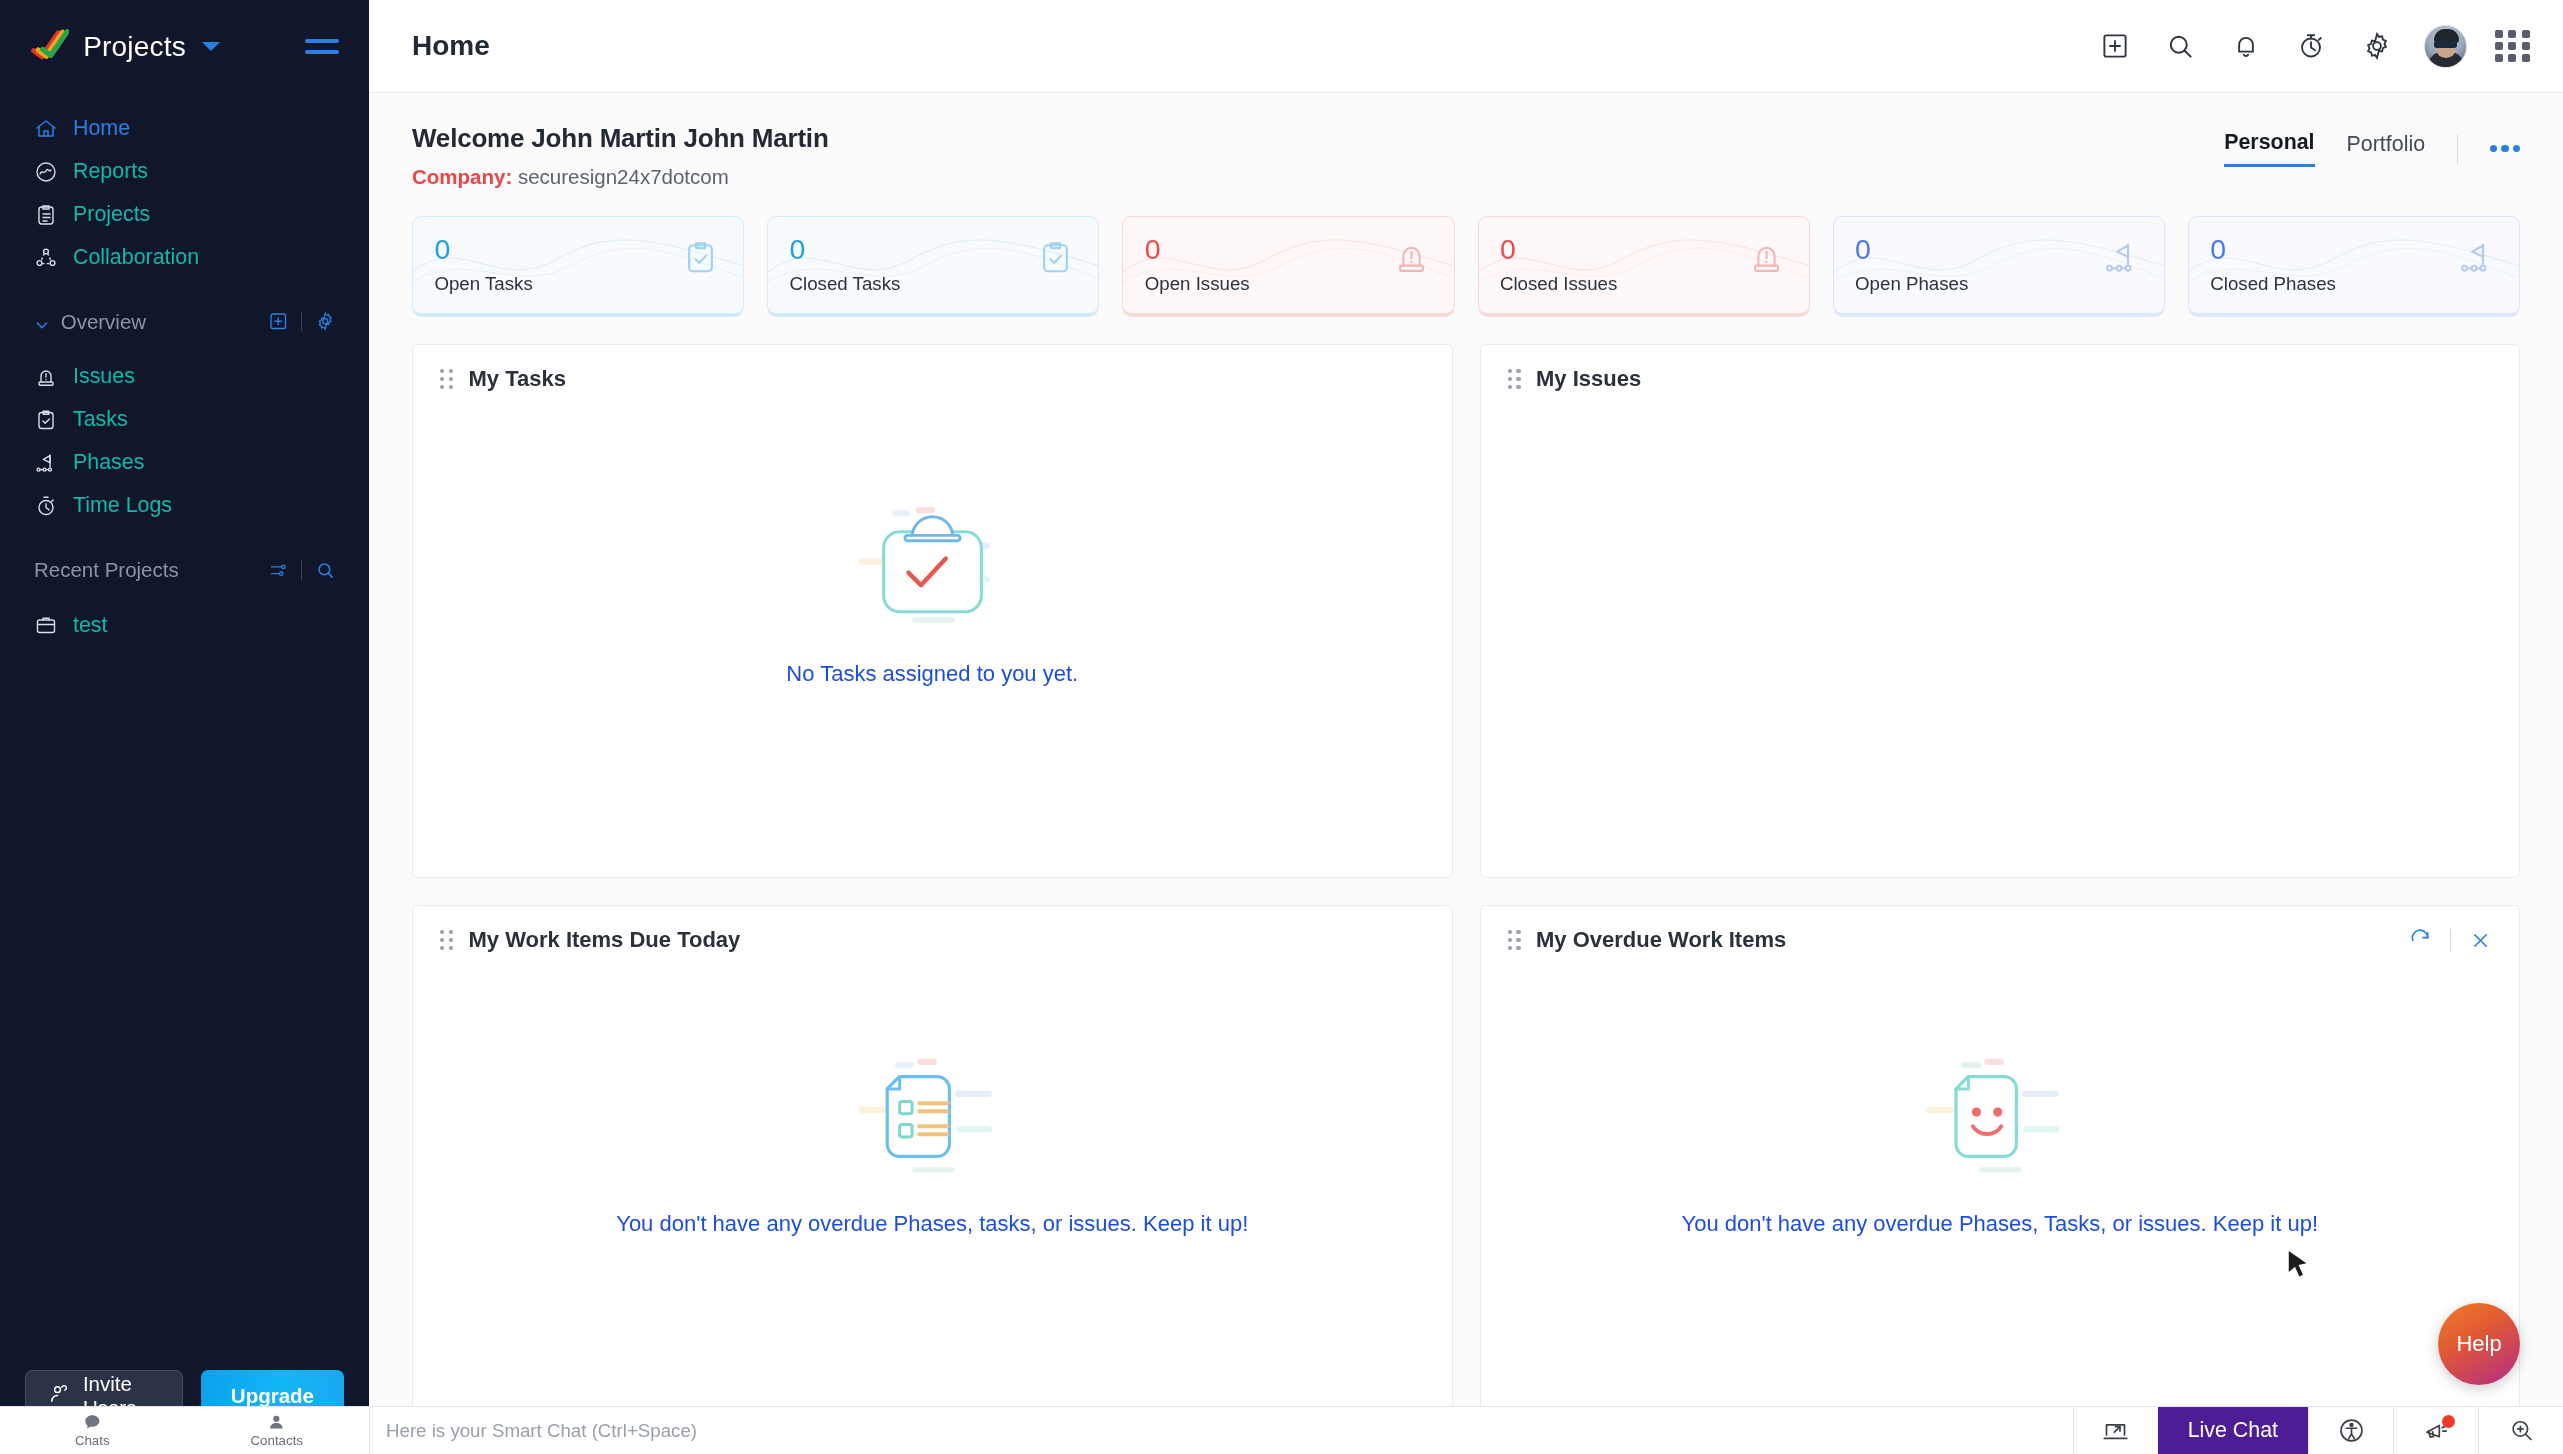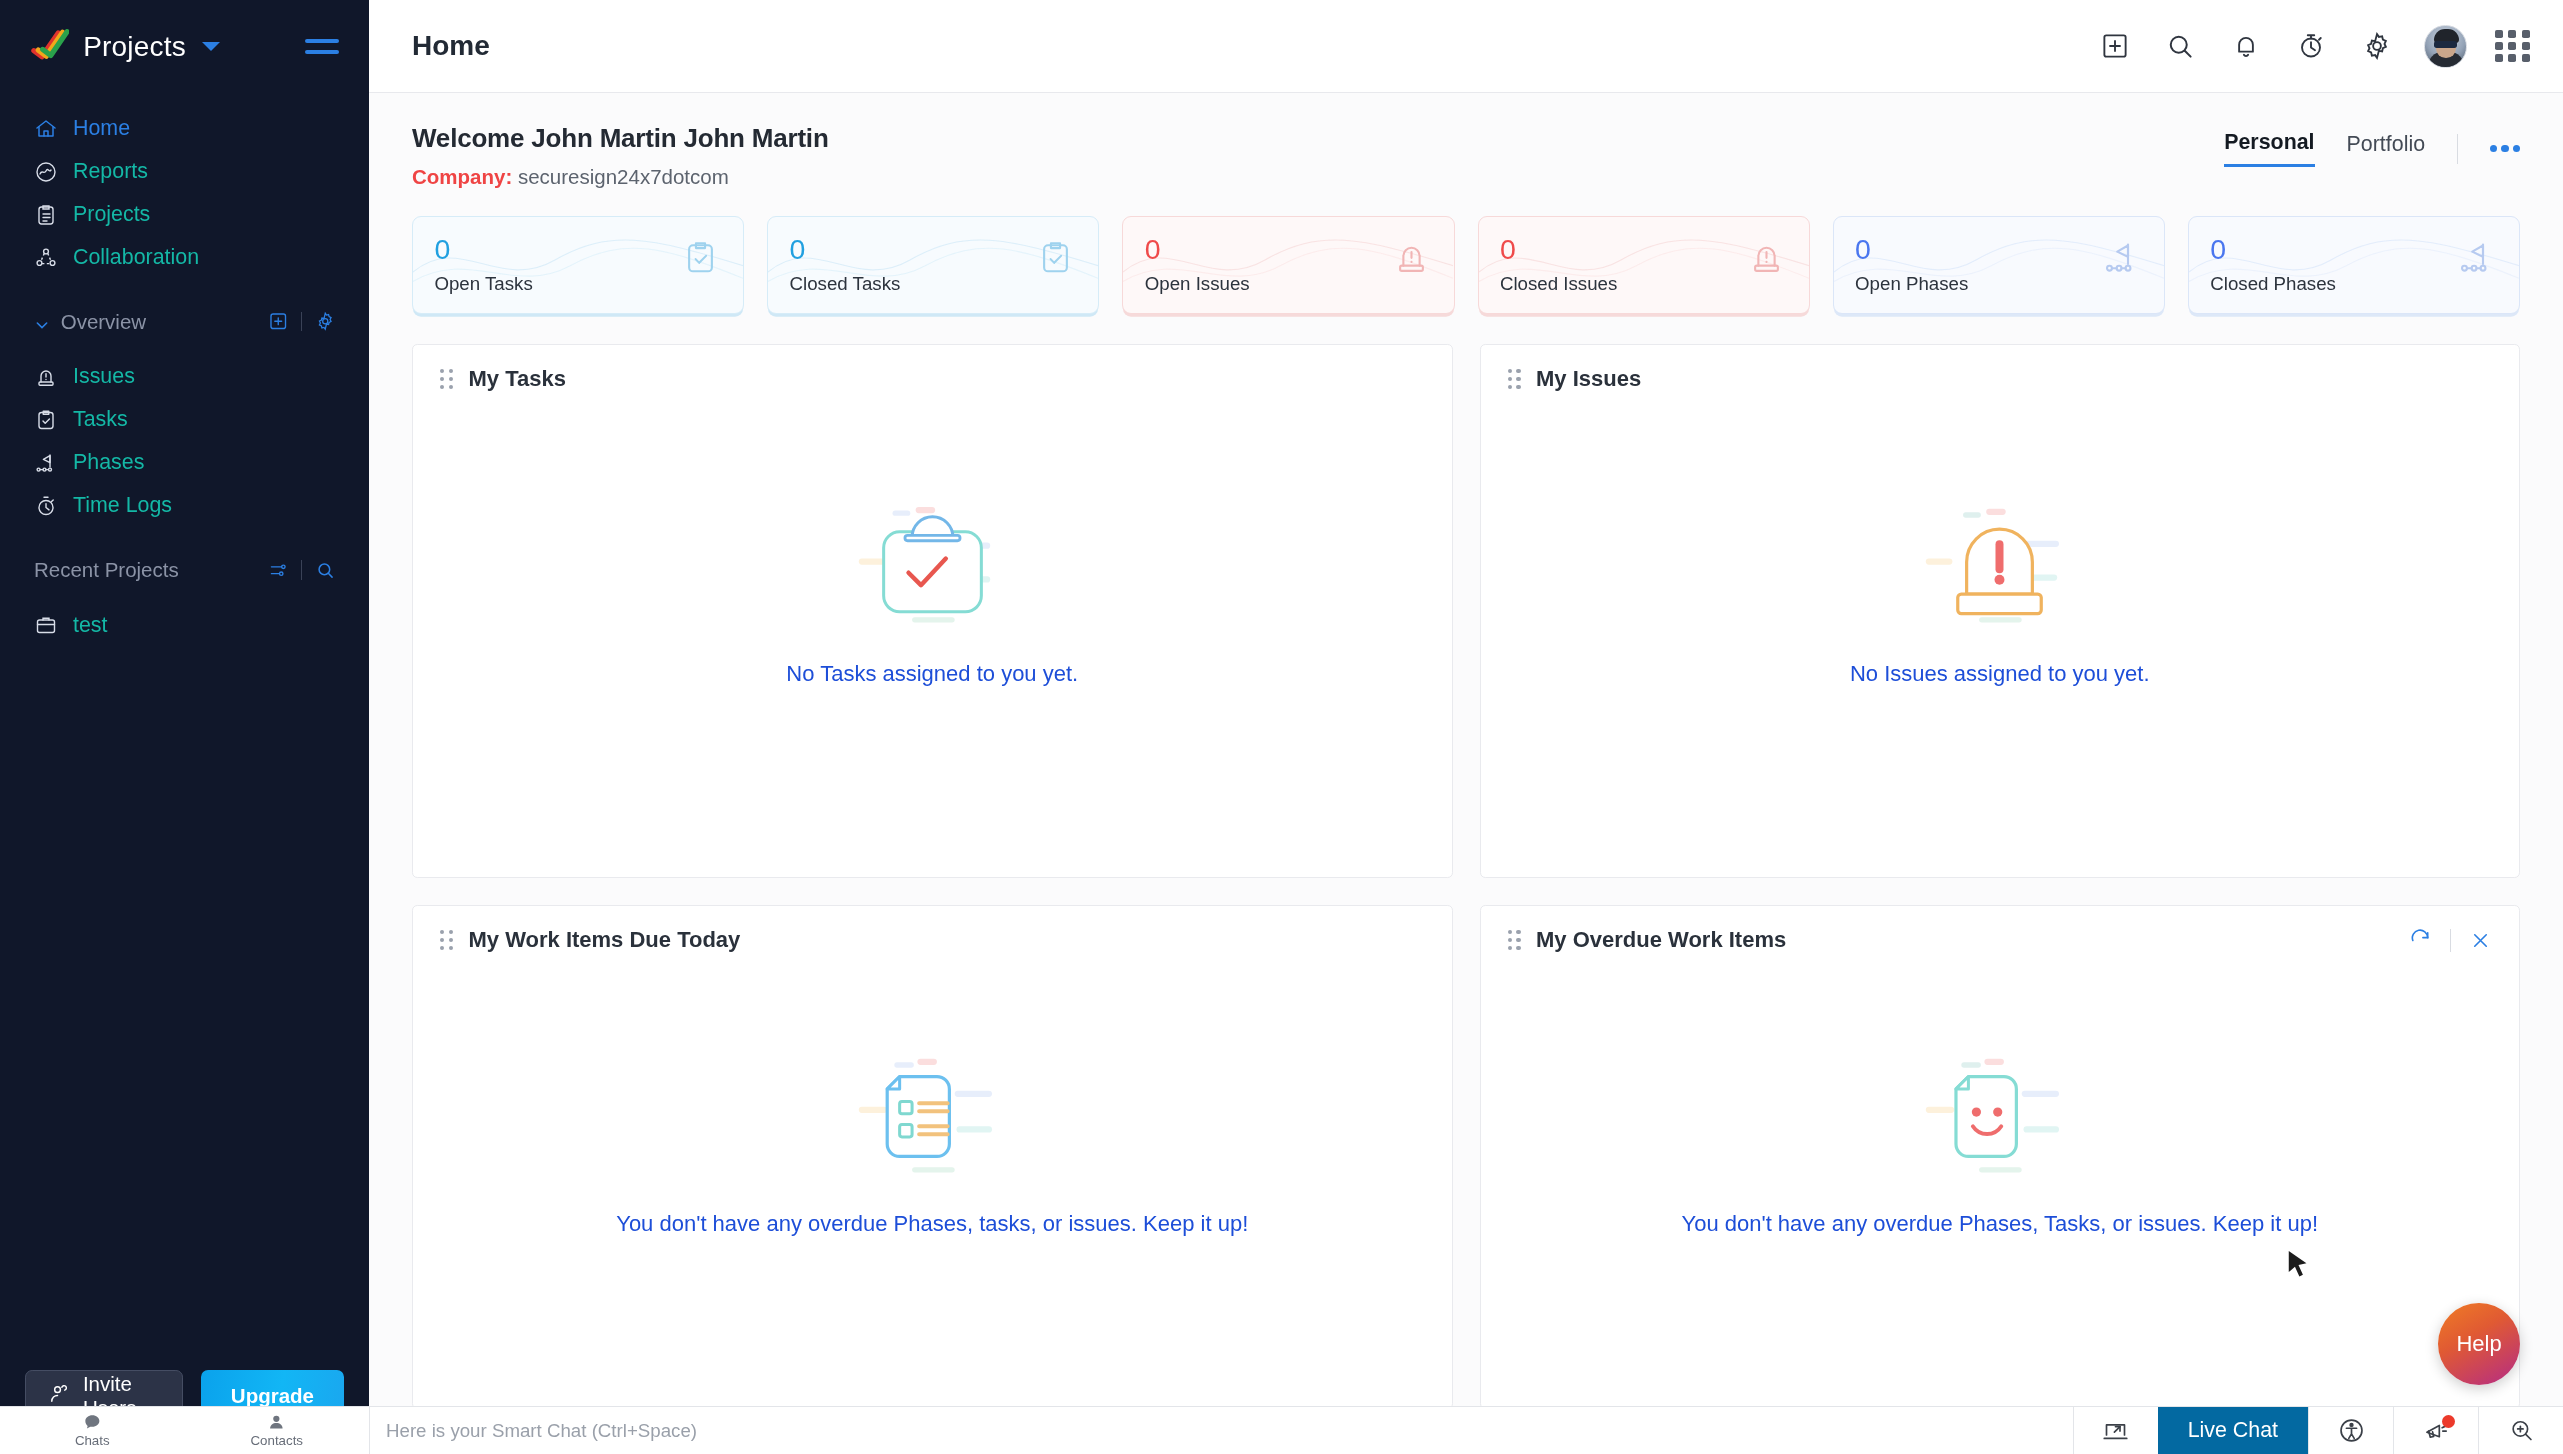--- a/index.html
+++ b/index.html
@@ -163,21 +163,21 @@
   }
   .bb-left { width: 369px; display: flex; background:#fff; }
   .bb-tab { flex: 1; display: flex; flex-direction: column; align-items: center; justify-content: center; gap: 1.8px; cursor: pointer; }
   .bb-tab svg { width: 18.7px; height: 18.7px; display: block; }
   .bb-tab span { font-size: 13.3px; color: #676d78; }
   .bb-mid { flex: 1; display: flex; align-items: center; padding-left: 16px; border-left: 0.9px solid #e3e5e9; cursor: text; }
   .bb-mid span { font-size: 18.7px; color: #9aa0aa; }
   .bb-right { display: flex; align-items: stretch; }
   .bb-ic { width: 85px; display: flex; align-items: center; justify-content: center; border-left: 0.9px solid #e3e5e9; cursor: pointer; position: relative; }
   .bb-ic svg { width: 27px; height: 27px; display: block; }
-  .bb-live { background: #0369a1; color: #fff; display: flex; align-items: center; justify-content: center; padding: 0 30px; font-size: 21.4px; cursor: pointer; }
+  .bb-live { background: #4c1d95; color: #fff; display: flex; align-items: center; justify-content: center; padding: 0 30px; font-size: 21.4px; cursor: pointer; }
   .badge-dot { position: absolute; top: 8px; right: 23px; width: 13.3px; height: 13.3px; border-radius: 50%; background: #ec3a2b; }
 </style>
 </head>
 <body>
 
 <div id="app">
 
   <aside class="sidebar">
 
     <div class="sb-brand">
@@ -579,37 +579,20 @@
           <div class="wg-head">
             <span class="drag">
                 <span></span>
                 <span></span>
                 <span></span>
                 <span></span>
                 <span></span>
                 <span></span>
               </span>
             <span class="wg-title">My Issues</span>
-          </div>
-          <div class="wg-body">
-            <div class="illus">
-              <svg viewBox="0 0 170 170">
-                <rect x="2" y="76" width="30" height="7" rx="3.5" fill="#fdf1dc"></rect>
-                <rect x="112" y="56" width="40" height="7" rx="3.5" fill="#e7eefb"></rect>
-                <rect x="114" y="94" width="36" height="7" rx="3.5" fill="#e1f5f3"></rect>
-                <rect x="70" y="20" width="22" height="7" rx="3.5" fill="#fbdede"></rect>
-                <rect x="44" y="24" width="20" height="6" rx="3" fill="#dff0ee"></rect>
-                <rect x="62" y="142" width="48" height="6" rx="3" fill="#e4f4ec"></rect>
-                <path d="M48 116V80a37 37 0 0174 0v36z" fill="#ffffff" stroke="#f0b35e" stroke-width="3.6" stroke-linejoin="round"></path>
-                <rect x="38" y="116" width="94" height="22" rx="4" fill="#ffffff" stroke="#f0b35e" stroke-width="3.6"></rect>
-                <path d="M85 60v28" stroke="#ef6d6d" stroke-width="9" stroke-linecap="round"></path>
-                <circle cx="85" cy="100" r="5.6" fill="#ef6d6d"></circle>
-              </svg>
-            </div>
-            <div class="empty-text">No Issues assigned to you yet.</div>
           </div>
         </div>
 
         <div class="widget h2">
           <div class="wg-head">
             <span class="drag">
                 <span></span>
                 <span></span>
                 <span></span>
                 <span></span>

